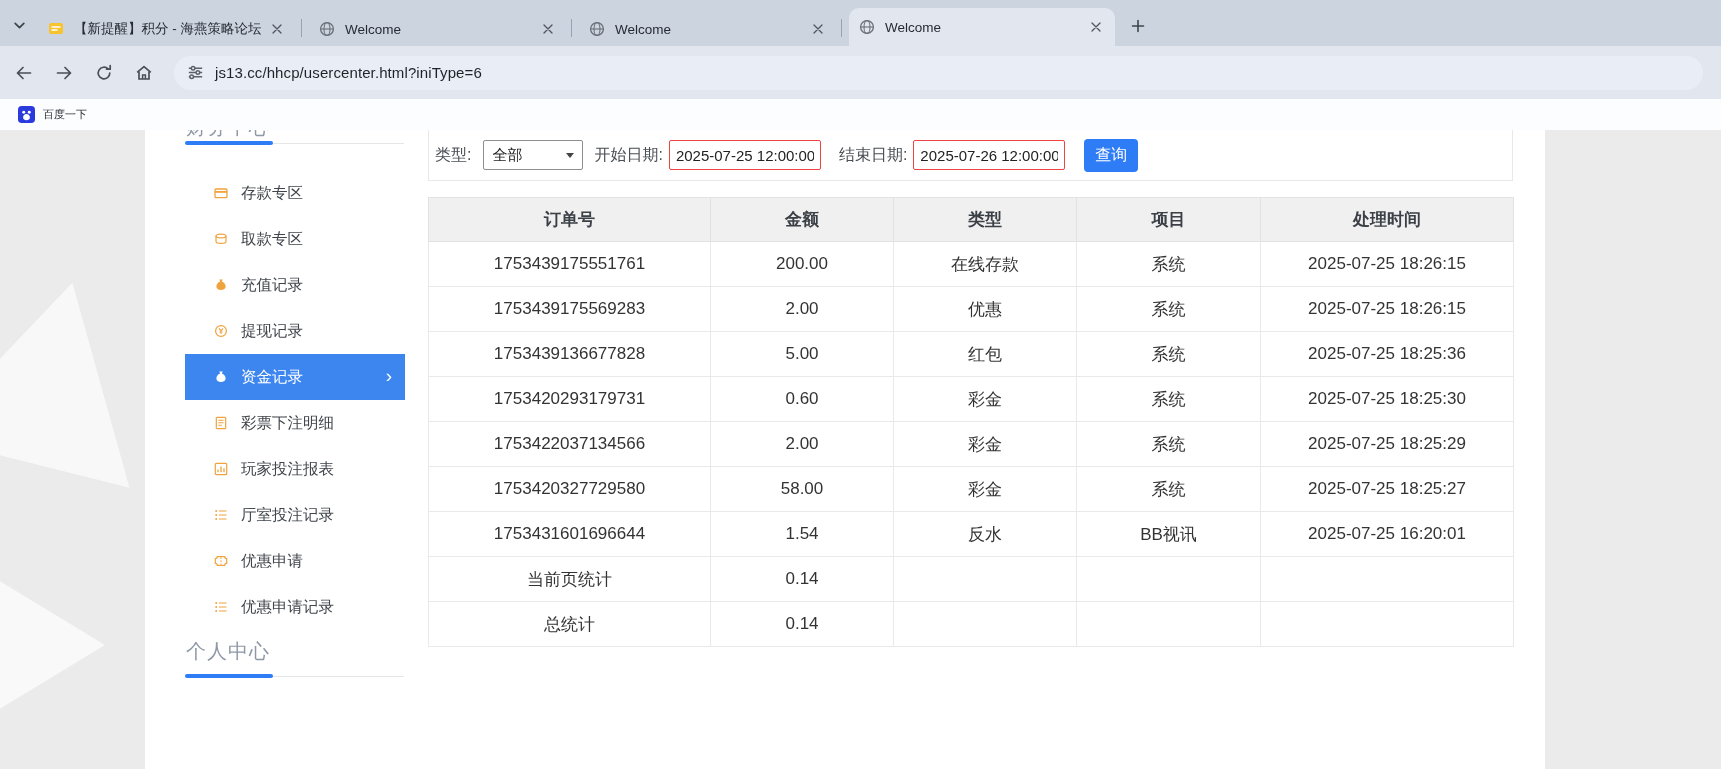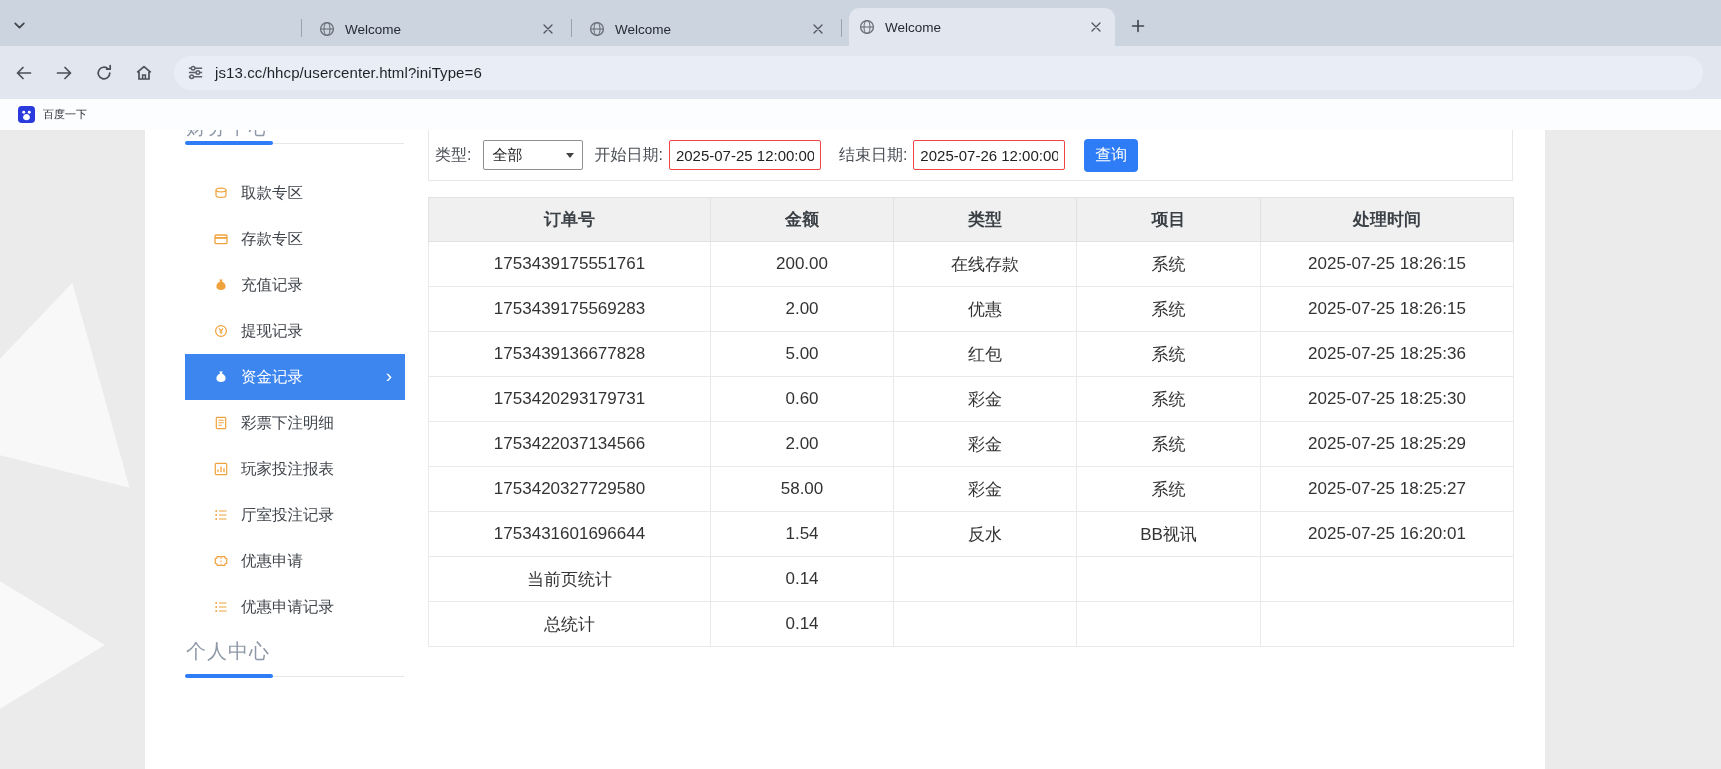--- a/index.html
+++ b/index.html
@@ -80,20 +80,34 @@
 
 <div class="browser">
 
   <div class="tabstrip">
     <button class="tab-search">
       <svg width="13" height="13" viewBox="0 0 12 12">
           <path d="M2 4l4 4 4-4" fill="none" stroke="#3f444b" stroke-width="1.6" stroke-linecap="round" stroke-linejoin="round"></path>
         </svg>
     </button>
 
+    <div class="tab" style="left:38px">
+      <span class="fav">
+        <svg width="16" height="16" viewBox="0 0 16 16">
+            <rect x="1" y="2" width="14" height="11" rx="2" fill="#f7c32e"></rect>
+            <path d="M4 6h8M4 9h5" stroke="#fff" stroke-width="1.4" stroke-linecap="round"></path>
+          </svg>
+      </span>
+      <span class="t-title">【新提醒】积分 - 海燕策略论坛</span>
+      <button class="t-close">
+        <svg width="10" height="10" viewBox="0 0 10 10">
+            <path d="M1 1l8 8M9 1l-8 8" stroke="#51565e" stroke-width="1.3" stroke-linecap="round"></path>
+          </svg>
+      </button>
+    </div>
     <div class="tab-sep" style="left:301px"></div>
 
     <div class="tab" style="left:309px">
       <span class="fav">
         <svg width="16" height="16" viewBox="0 0 16 16">
             <circle cx="8" cy="8" r="6.4" fill="none" stroke="#6a6f77" stroke-width="1.3"></circle>
             <ellipse cx="8" cy="8" rx="3" ry="6.4" fill="none" stroke="#6a6f77" stroke-width="1.1"></ellipse>
             <path d="M1.6 8h12.8" stroke="#6a6f77" stroke-width="1.1"></path>
           </svg>
       </span>
@@ -205,34 +219,34 @@
     <aside class="sidebar">
       <div class="sec-head top">财务中心</div>
       <div class="sec-rule top">
           <span class="accent"></span>
         </div>
 
       <nav class="menu">
         <div class="mi">
           <span class="ic">
             <svg width="14" height="14" viewBox="0 0 14 14">
+                <rect x="1" y="3" width="12" height="8.6" rx="1.2" fill="none" stroke="currentColor" stroke-width="1.3"></rect>
+                <rect x="1" y="5" width="12" height="1.8" fill="currentColor"></rect>
+              </svg>
+          </span>
+          <span class="mi-label">存款专区</span>
+        </div>
+        <div class="mi">
+          <span class="ic">
+            <svg width="14" height="14" viewBox="0 0 14 14">
                 <ellipse cx="7" cy="4" rx="5" ry="1.9" fill="none" stroke="currentColor" stroke-width="1.2"></ellipse>
                 <path d="M2 4v5.4c0 1 2.2 1.9 5 1.9s5-.9 5-1.9V4" fill="none" stroke="currentColor" stroke-width="1.2"></path>
               </svg>
           </span>
           <span class="mi-label">取款专区</span>
-        </div>
-        <div class="mi">
-          <span class="ic">
-            <svg width="14" height="14" viewBox="0 0 14 14">
-                <rect x="1" y="3" width="12" height="8.6" rx="1.2" fill="none" stroke="currentColor" stroke-width="1.3"></rect>
-                <rect x="1" y="5" width="12" height="1.8" fill="currentColor"></rect>
-              </svg>
-          </span>
-          <span class="mi-label">存款专区</span>
         </div>
         <div class="mi">
           <span class="ic">
             <svg width="14" height="14" viewBox="0 0 14 14">
                 <path d="M5.2 1.6h3.6L7.8 3.6c2.3.7 3.8 2.7 3.8 4.9 0 2-1.8 3.6-4.6 3.6S2.4 10.5 2.4 8.5c0-2.2 1.5-4.2 3.8-4.9L5.2 1.6z" fill="currentColor"></path>
               </svg>
           </span>
           <span class="mi-label">充值记录</span>
         </div>
         <div class="mi">

